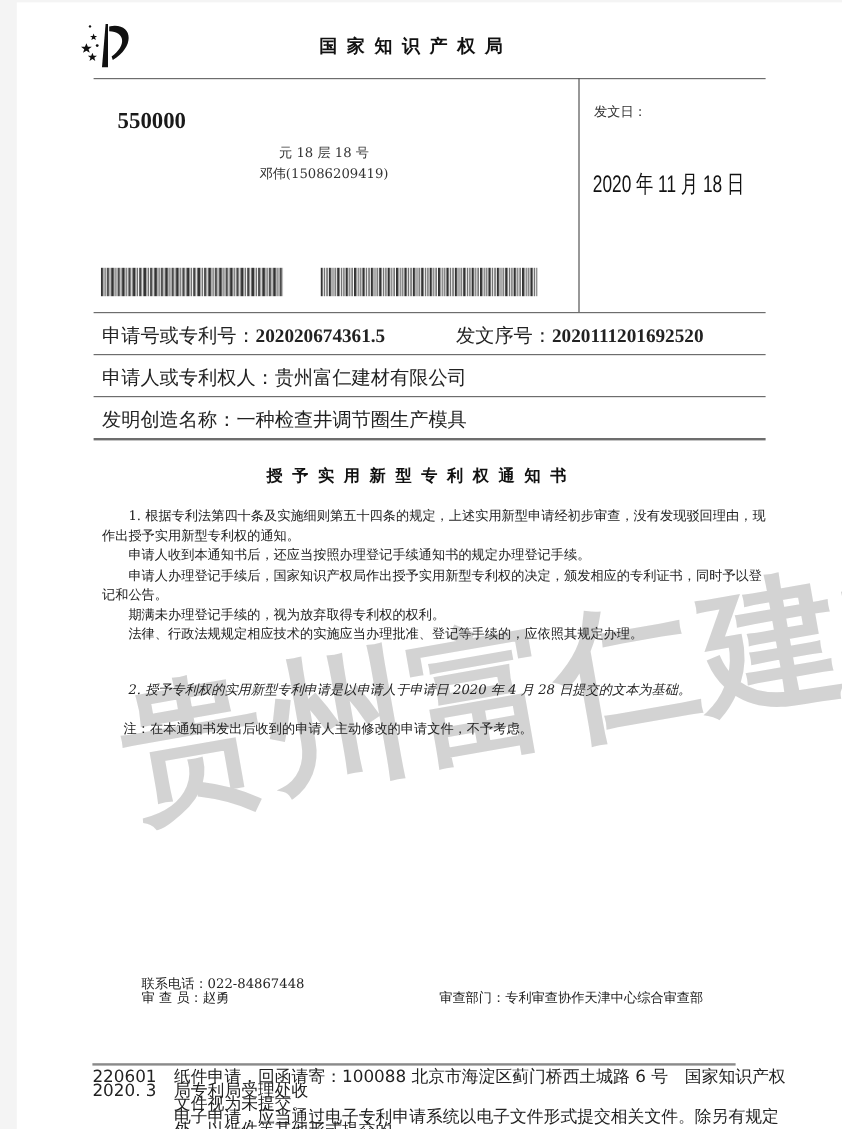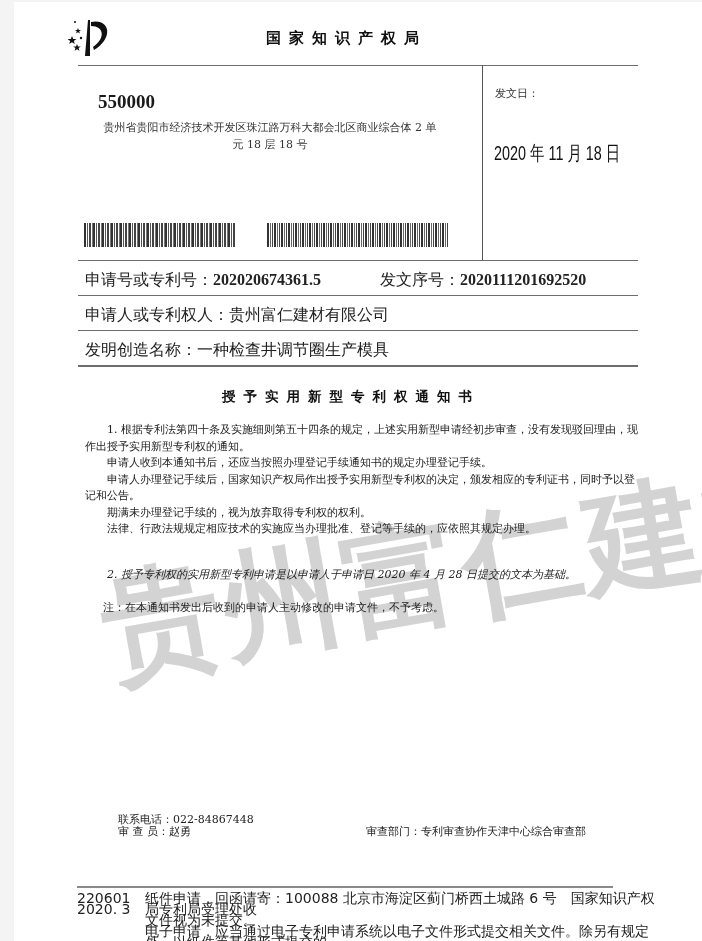--- a/index.html
+++ b/index.html
@@ -68,22 +68,22 @@
   <path d="M27,8 C46,4 50,24 30,36 L29,33 C42,24 40,12 27,12 Z" fill="#111"></path>
 </svg>
 
 <div class="abs agency">国家知识产权局</div>
 
 <div class="hline" style="left:78px; top:65px; width:560px;"></div>
 <div class="vline" style="left:482px; top:65px; height:195px;"></div>
 
 <div class="abs postcode">550000</div>
 <div class="abs addr">
-  <div>贵州省贵阳市经济技术开发区珠江路万科大都会北区商业综合体 2 单</div>
   <div>元 18 层 18 号</div>
+  <div>邓伟(15086209419)</div>
 </div>
 
 <div class="abs date-label">发文日：</div>
 <div class="abs date-value">2020 年 11 月 18 日</div>
 
 <svg class="abs barcode" style="left:84px; width:152px;" viewBox="0 0 152 24" preserveAspectRatio="none">
   <defs>
     <pattern id="bcA" width="9" height="24" patternUnits="userSpaceOnUse">
       <rect x="0" y="0" width="2" height="24" fill="#333"></rect>
       <rect x="3" y="0" width="1" height="24" fill="#555"></rect>

